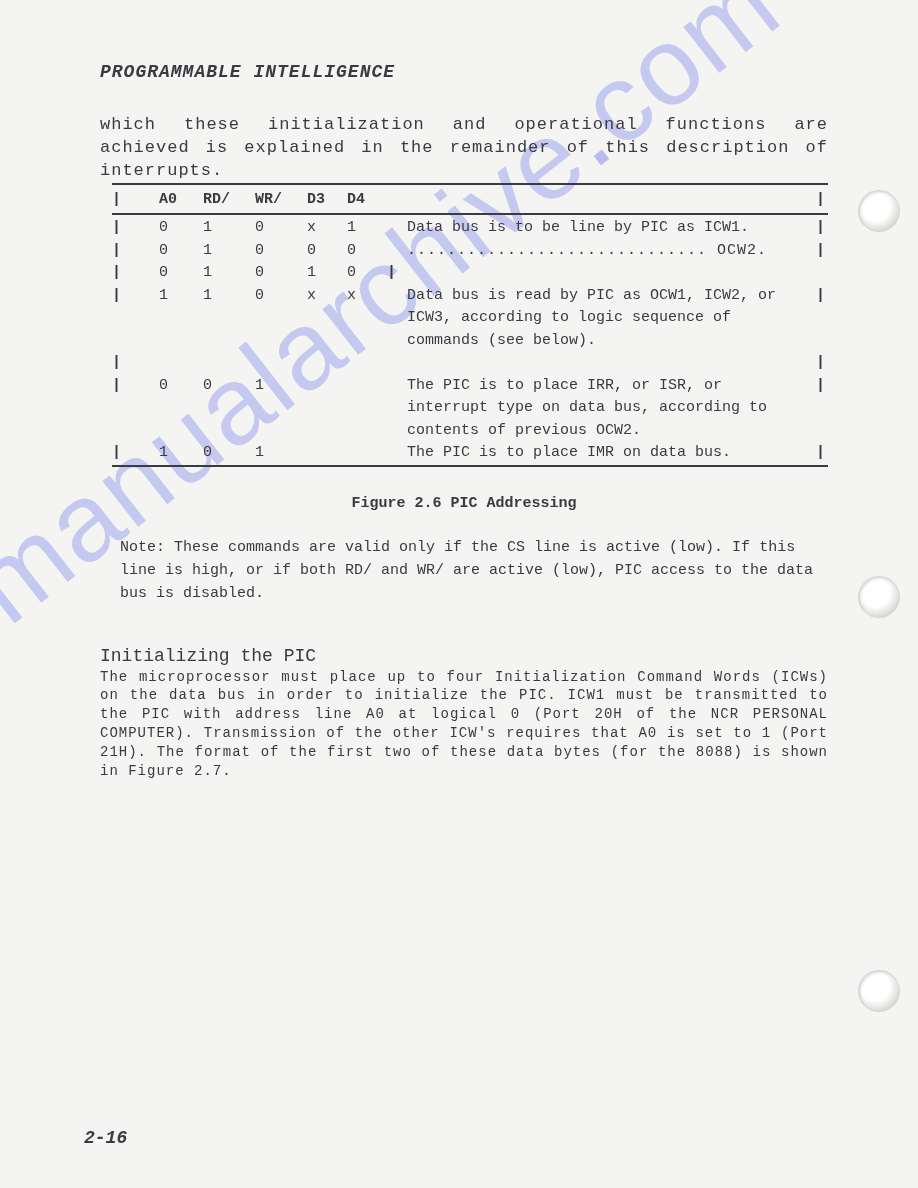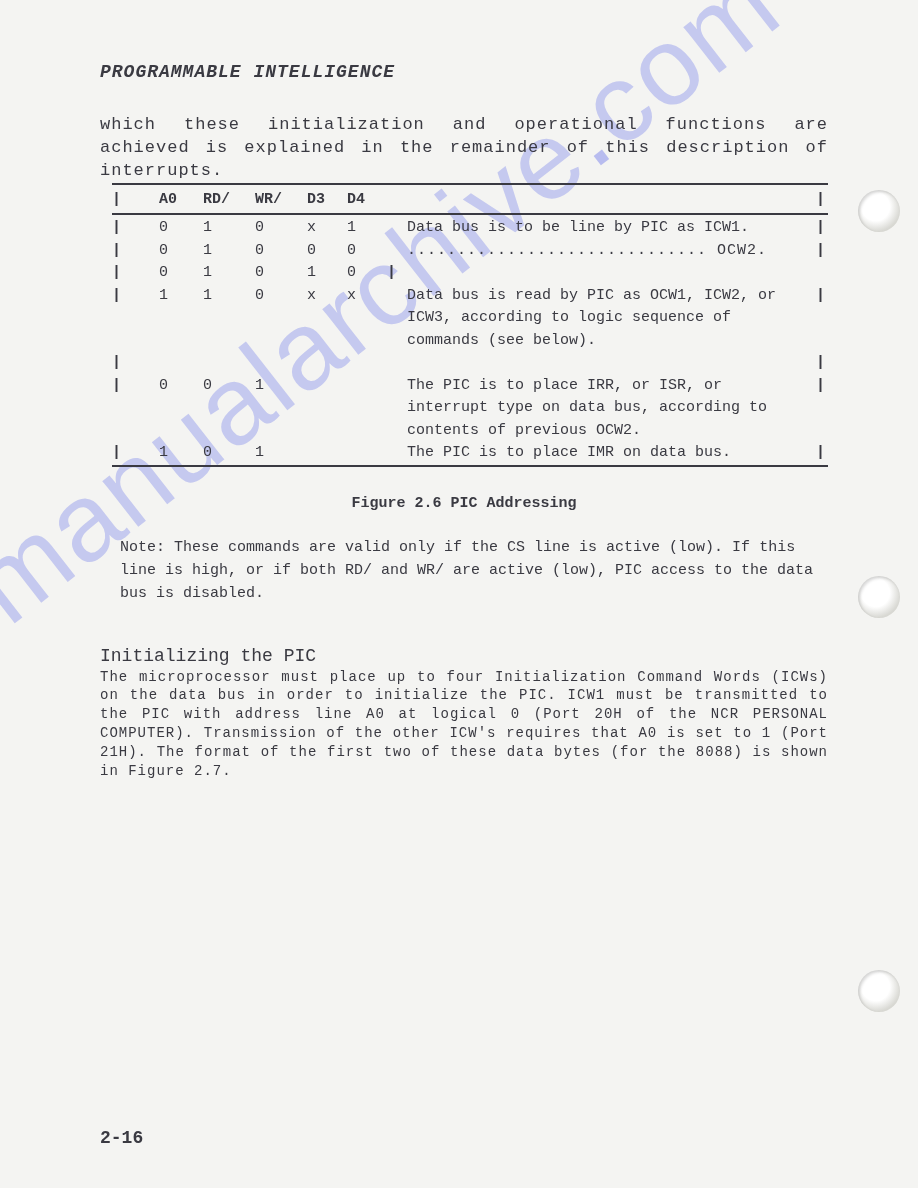--- a/index.html
+++ b/index.html
@@ -78,22 +78,23 @@
   }
   .body-text {
     font-size: 14px;
     letter-spacing: 1px;
     line-height: 1.35;
     text-align: justify;
   }
   .page-num {
     position: absolute;
     bottom: 40px;
-    left: 100px;
-    font-weight: bold;
+    left: 84px;
+    font-weight: bold;
+    font-style: italic;
     font-size: 18px;
   }
   .hole {
     position: absolute;
     right: 18px;
     width: 42px;
     height: 42px;
     border-radius: 50%;
     background: radial-gradient(circle at 42% 40%, #ffffff 40%, #d9d9d4 70%, #c9c9c2 100%);
     box-shadow: inset 2px 2px 3px rgba(0,0,0,0.15);

